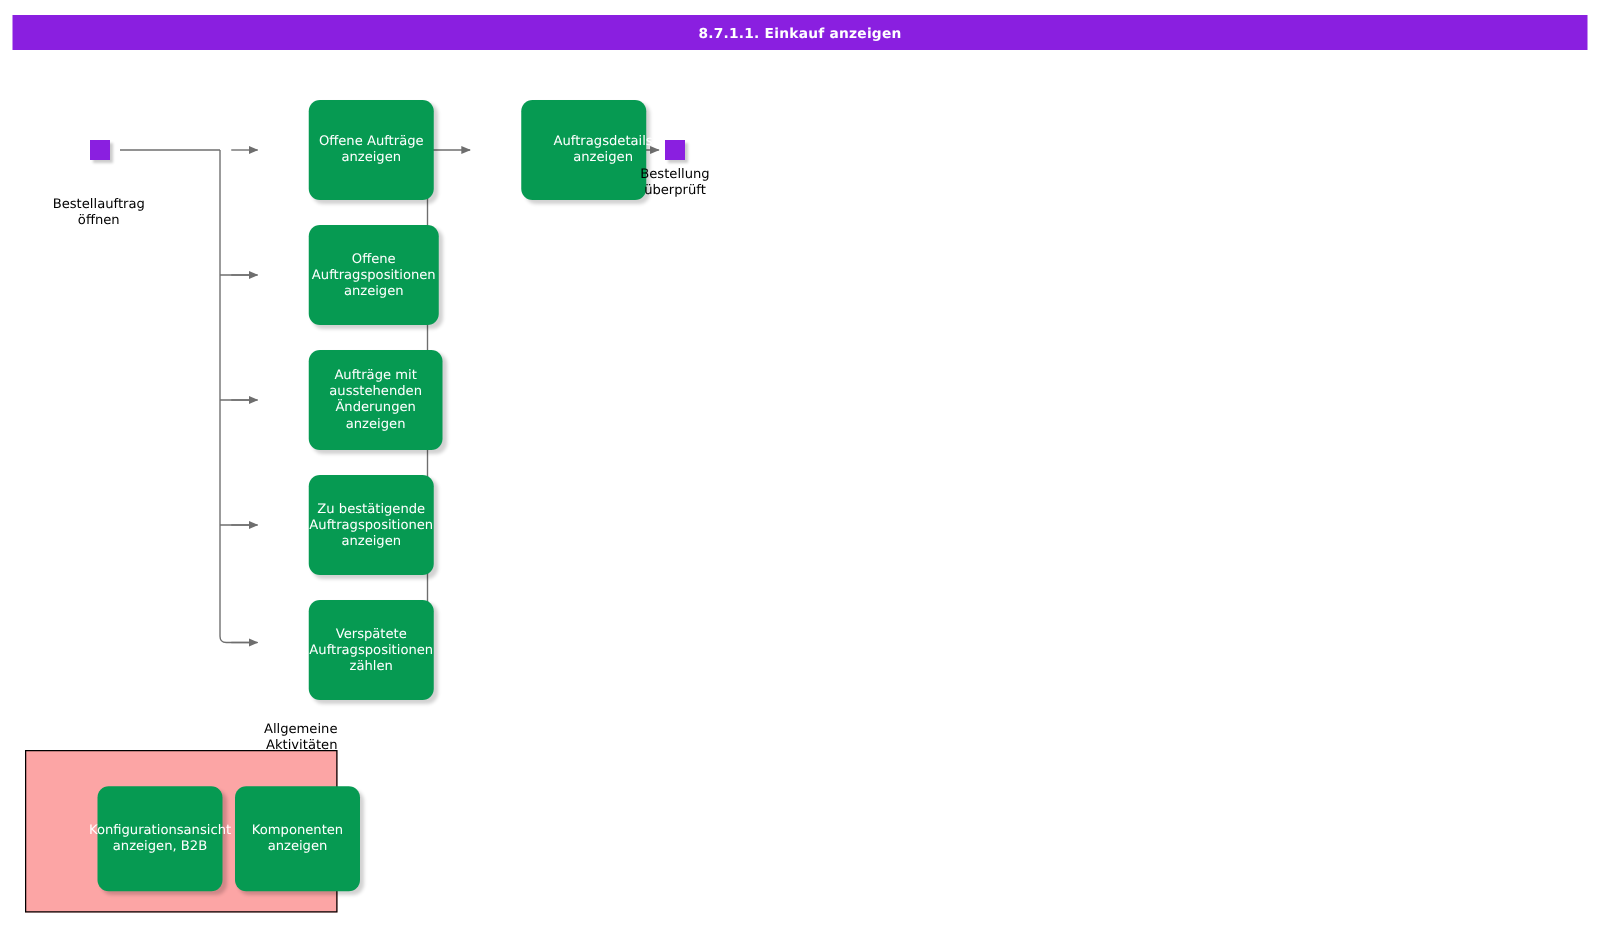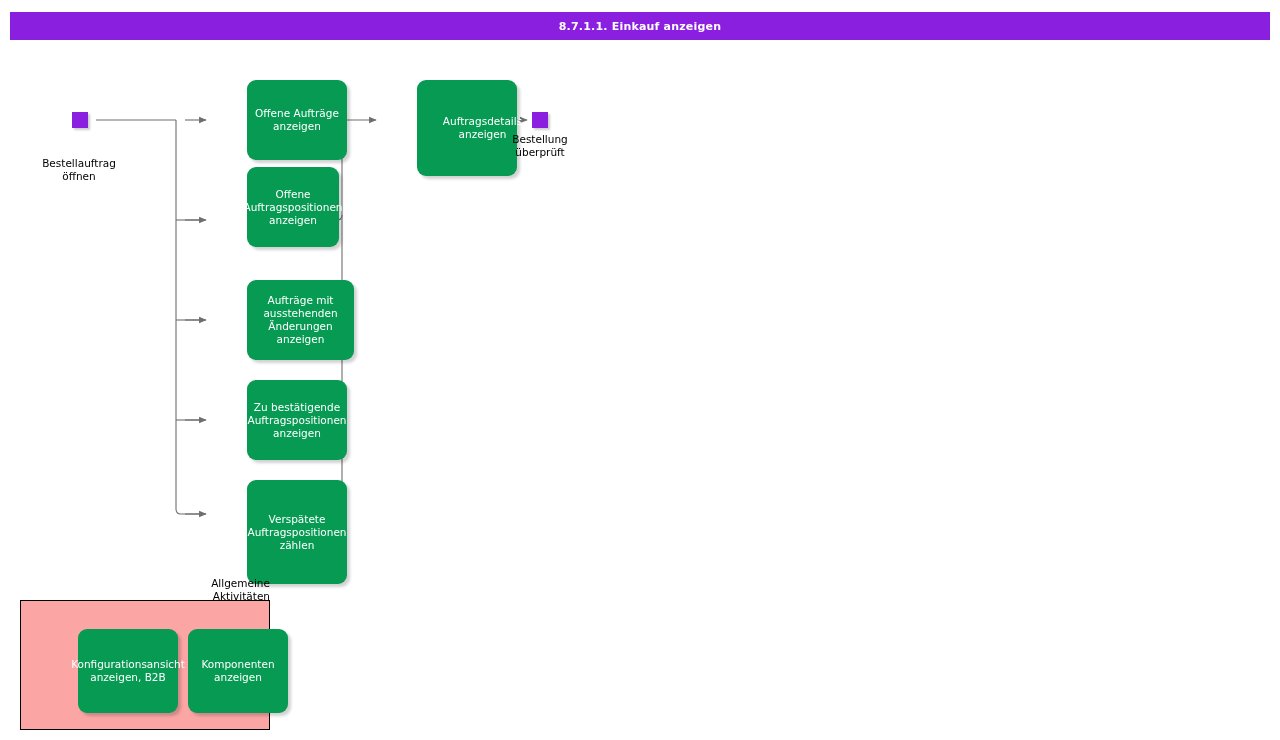--- a/index.html
+++ b/index.html
@@ -165,21 +165,21 @@
     <div>öffnen</div>
   </div>
 
   <div class="act" style="left:210px; top:80px; width:100px; height:80px;">
     <div class="lbl">
       <span>Offene Aufträge</span>
       <span>anzeigen</span>
     </div>
   </div>
 
-  <div class="act" style="left:210px; top:167px; width:92px; height:80px;">
+  <div class="act" style="left:210px; top:180px; width:104px; height:80px;">
     <div class="lbl">
       <span>Offene</span>
       <span>Auftragspositionen</span>
       <span>anzeigen</span>
     </div>
   </div>
 
   <div class="act" style="left:210px; top:280px; width:107px; height:80px;">
     <div class="lbl">
       <span>Aufträge mit</span>
@@ -190,29 +190,29 @@
   </div>
 
   <div class="act" style="left:210px; top:380px; width:100px; height:80px;">
     <div class="lbl">
       <span>Zu bestätigende</span>
       <span>Auftragspositionen</span>
       <span>anzeigen</span>
     </div>
   </div>
 
-  <div class="act" style="left:210px; top:480px; width:100px; height:104px;">
+  <div class="act" style="left:210px; top:480px; width:100px; height:80px;">
     <div class="lbl">
       <span>Verspätete</span>
       <span>Auftragspositionen</span>
       <span>zählen</span>
     </div>
   </div>
 
-  <div class="act" style="left:380px; top:80px; width:100px; height:96px;padding-left:31px;">
+  <div class="act" style="left:380px; top:80px; width:100px; height:80px;padding-left:31px;">
     <div class="lbl">
       <span>Auftragsdetails</span>
       <span>anzeigen</span>
     </div>
   </div>
 
   <div class="term" style="left:532px; top:112px;"></div>
   <div class="term-label" style="left:475px; top:133px; width:130px;">
     <div>Bestellung</div>
     <div>überprüft</div>

